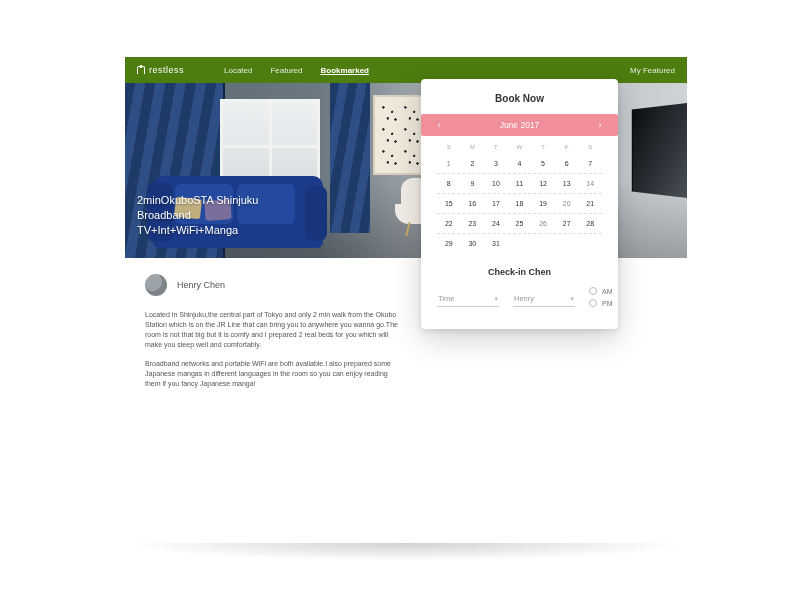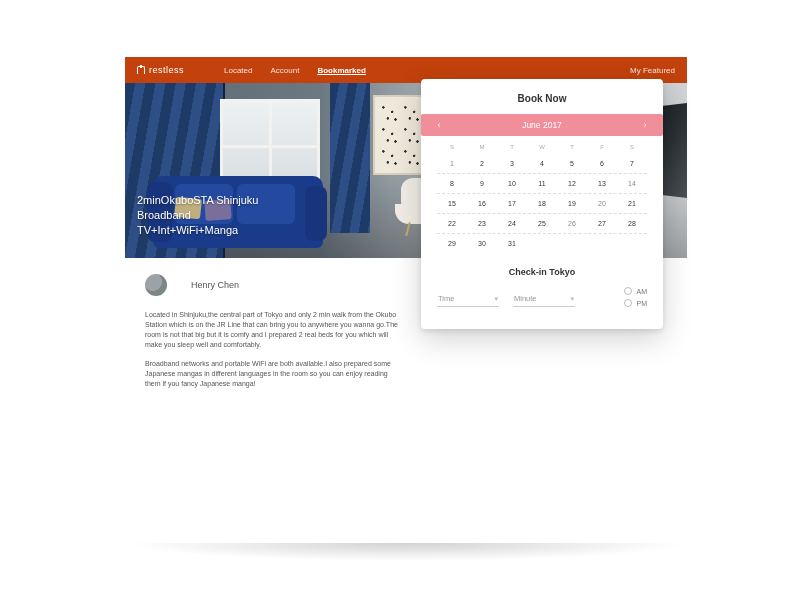--- a/index.html
+++ b/index.html
@@ -12,21 +12,21 @@
   overflow: hidden;
 }
 .page {
   position: absolute;
   left: 125px;
   top: 57px;
   width: 562px;
 }
 
 .nav {
-  background: #c2410c;
+  background: #4d7c0f;
   height: 26px;
   display: flex;
   align-items: center;
   color: #fff;
   font-size: 8px;
   padding: 0 12px;
 }
 .logo { display:flex; align-items:center; gap:4px; font-size:9px; letter-spacing:.5px;}
 .logo-icon { width:8px; height:8px; border:1px solid #fff; border-radius:2px 2px 0 0; border-bottom:none; position:relative;}
 .logo-icon:after{content:"";position:absolute;left:2px;right:2px;top:-2px;height:2px;border:1px solid #fff;border-bottom:none;border-radius:2px 2px 0 0;}
@@ -83,30 +83,30 @@
   radial-gradient(circle at 75% 75%, #333 1px, transparent 1.5px);
   background-size:22px 22px;}
 
 .plant{position:absolute;right:84px;bottom:18px;width:20px;height:30px;}
 .plant:before{content:"";position:absolute;left:4px;top:4px;width:3px;height:18px;background:#2f6e3a;border-radius:2px;transform:rotate(-18deg);}
 .plant:after{content:"";position:absolute;left:10px;top:2px;width:3px;height:20px;background:#2f6e3a;border-radius:2px;transform:rotate(14deg);}
 
 .hero-title{position:absolute;left:12px;bottom:20px;color:#fff;font-size:11px;line-height:1.35;text-shadow:0 1px 2px rgba(0,0,0,.4);}
 
 .content{padding:16px 20px 0 20px; width:300px;}
-.author{display:flex;align-items:center;gap:24px;margin-bottom:14px;}
+.author{display:flex;align-items:center;gap:10px;margin-bottom:14px;}
 .avatar{width:22px;height:22px;border-radius:50%;background:radial-gradient(circle at 35% 35%, #9ca3a8 45%, #7d8589 46%);}
 .author-name{font-size:9px;color:#555;}
 .desc{font-size:7px;line-height:1.45;color:#555;}
 .desc p{margin-bottom:8px;}
 
 .book{
   position:absolute;
   left:296px; top:22px;
-  width:242px;
+  width:197px;
   background:#fff;
   border-radius:4px;
   box-shadow:0 10px 30px rgba(0,0,0,.18), 0 2px 6px rgba(0,0,0,.12);
   padding:14px 16px 18px;
 }
 .book-title{text-align:center;font-size:10px;font-weight:600;color:#333;margin-bottom:10px;}
 .month-bar{background:#f08e9a;color:#fff;height:22px;display:flex;align-items:center;justify-content:center;position:relative;font-size:8.5px;border-radius:2px;margin:0 -16px;}
 .month-bar .arrow{position:absolute;top:0;bottom:0;width:24px;display:flex;align-items:center;justify-content:center;cursor:pointer;font-size:9px;}
 .month-bar .arrow.left{left:6px;}
 .month-bar .arrow.right{right:6px;}
@@ -130,21 +130,21 @@
 <body>
 
 <div class="page">
   <div class="nav">
     <div class="logo">
       <span class="logo-icon"></span>
       <span>restless</span>
     </div>
     <div class="links">
       <span>Located</span>
-      <span>Account</span>
+      <span>Featured</span>
       <span class="active">Bookmarked</span>
     </div>
     <div class="account">My Featured</div>
   </div>
 
   <div class="hero">
     <div class="room">
       <div class="curtain-l"></div>
       <div class="window"></div>
       <div class="curtain-r"></div>
@@ -234,28 +234,28 @@
         <div class="weekrow"></div>
         <div class="day">29</div>
         <div class="day">30</div>
         <div class="day">31</div>
         <div class="day"></div>
         <div class="day"></div>
         <div class="day"></div>
         <div class="day"></div>
       </div>
 
-    <div class="checkin-title">Check-in Tokyo</div>
+    <div class="checkin-title">Check-in Chen</div>
     <div class="time-row">
       <div class="sel">
         <span>Time</span>
         <span class="chev">▾</span>
       </div>
       <div class="sel">
-        <span>Minute</span>
+        <span>Henry</span>
         <span class="chev">▾</span>
       </div>
       <div class="ampm">
         <div class="row">
           <span class="radio"></span>
           <span>AM</span>
         </div>
         <div class="row">
           <span class="radio"></span>
           <span>PM</span>

